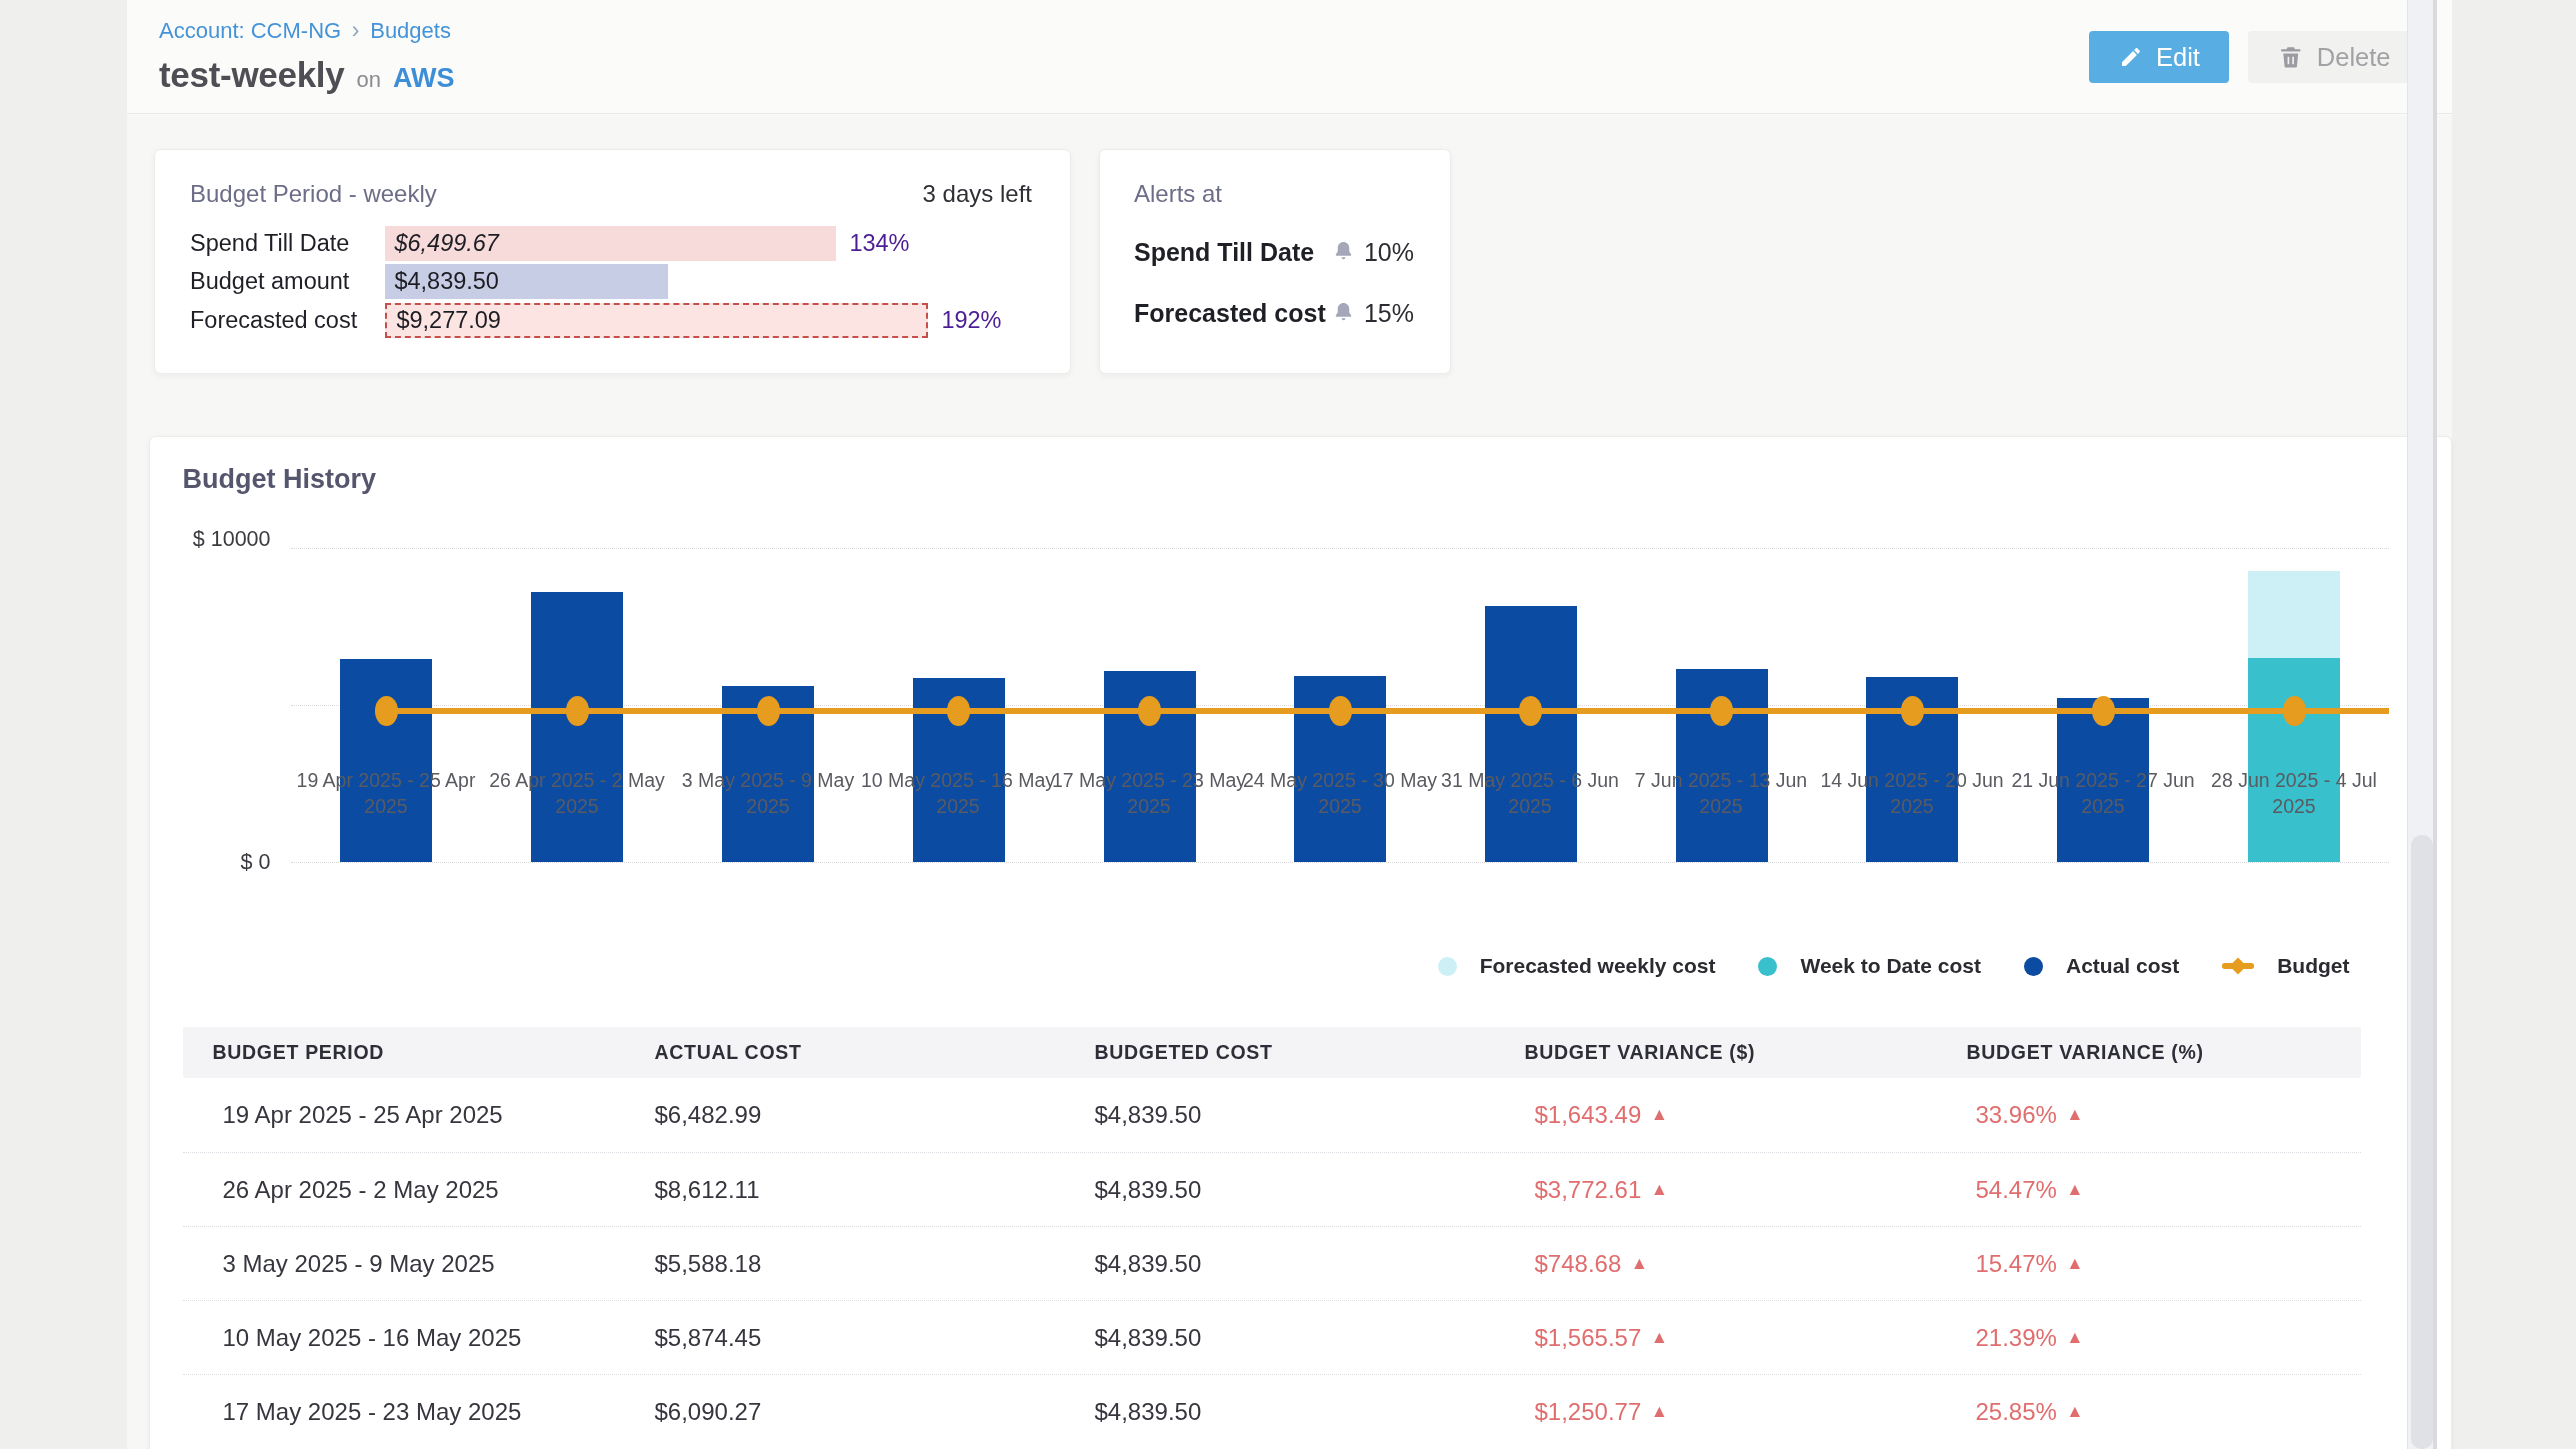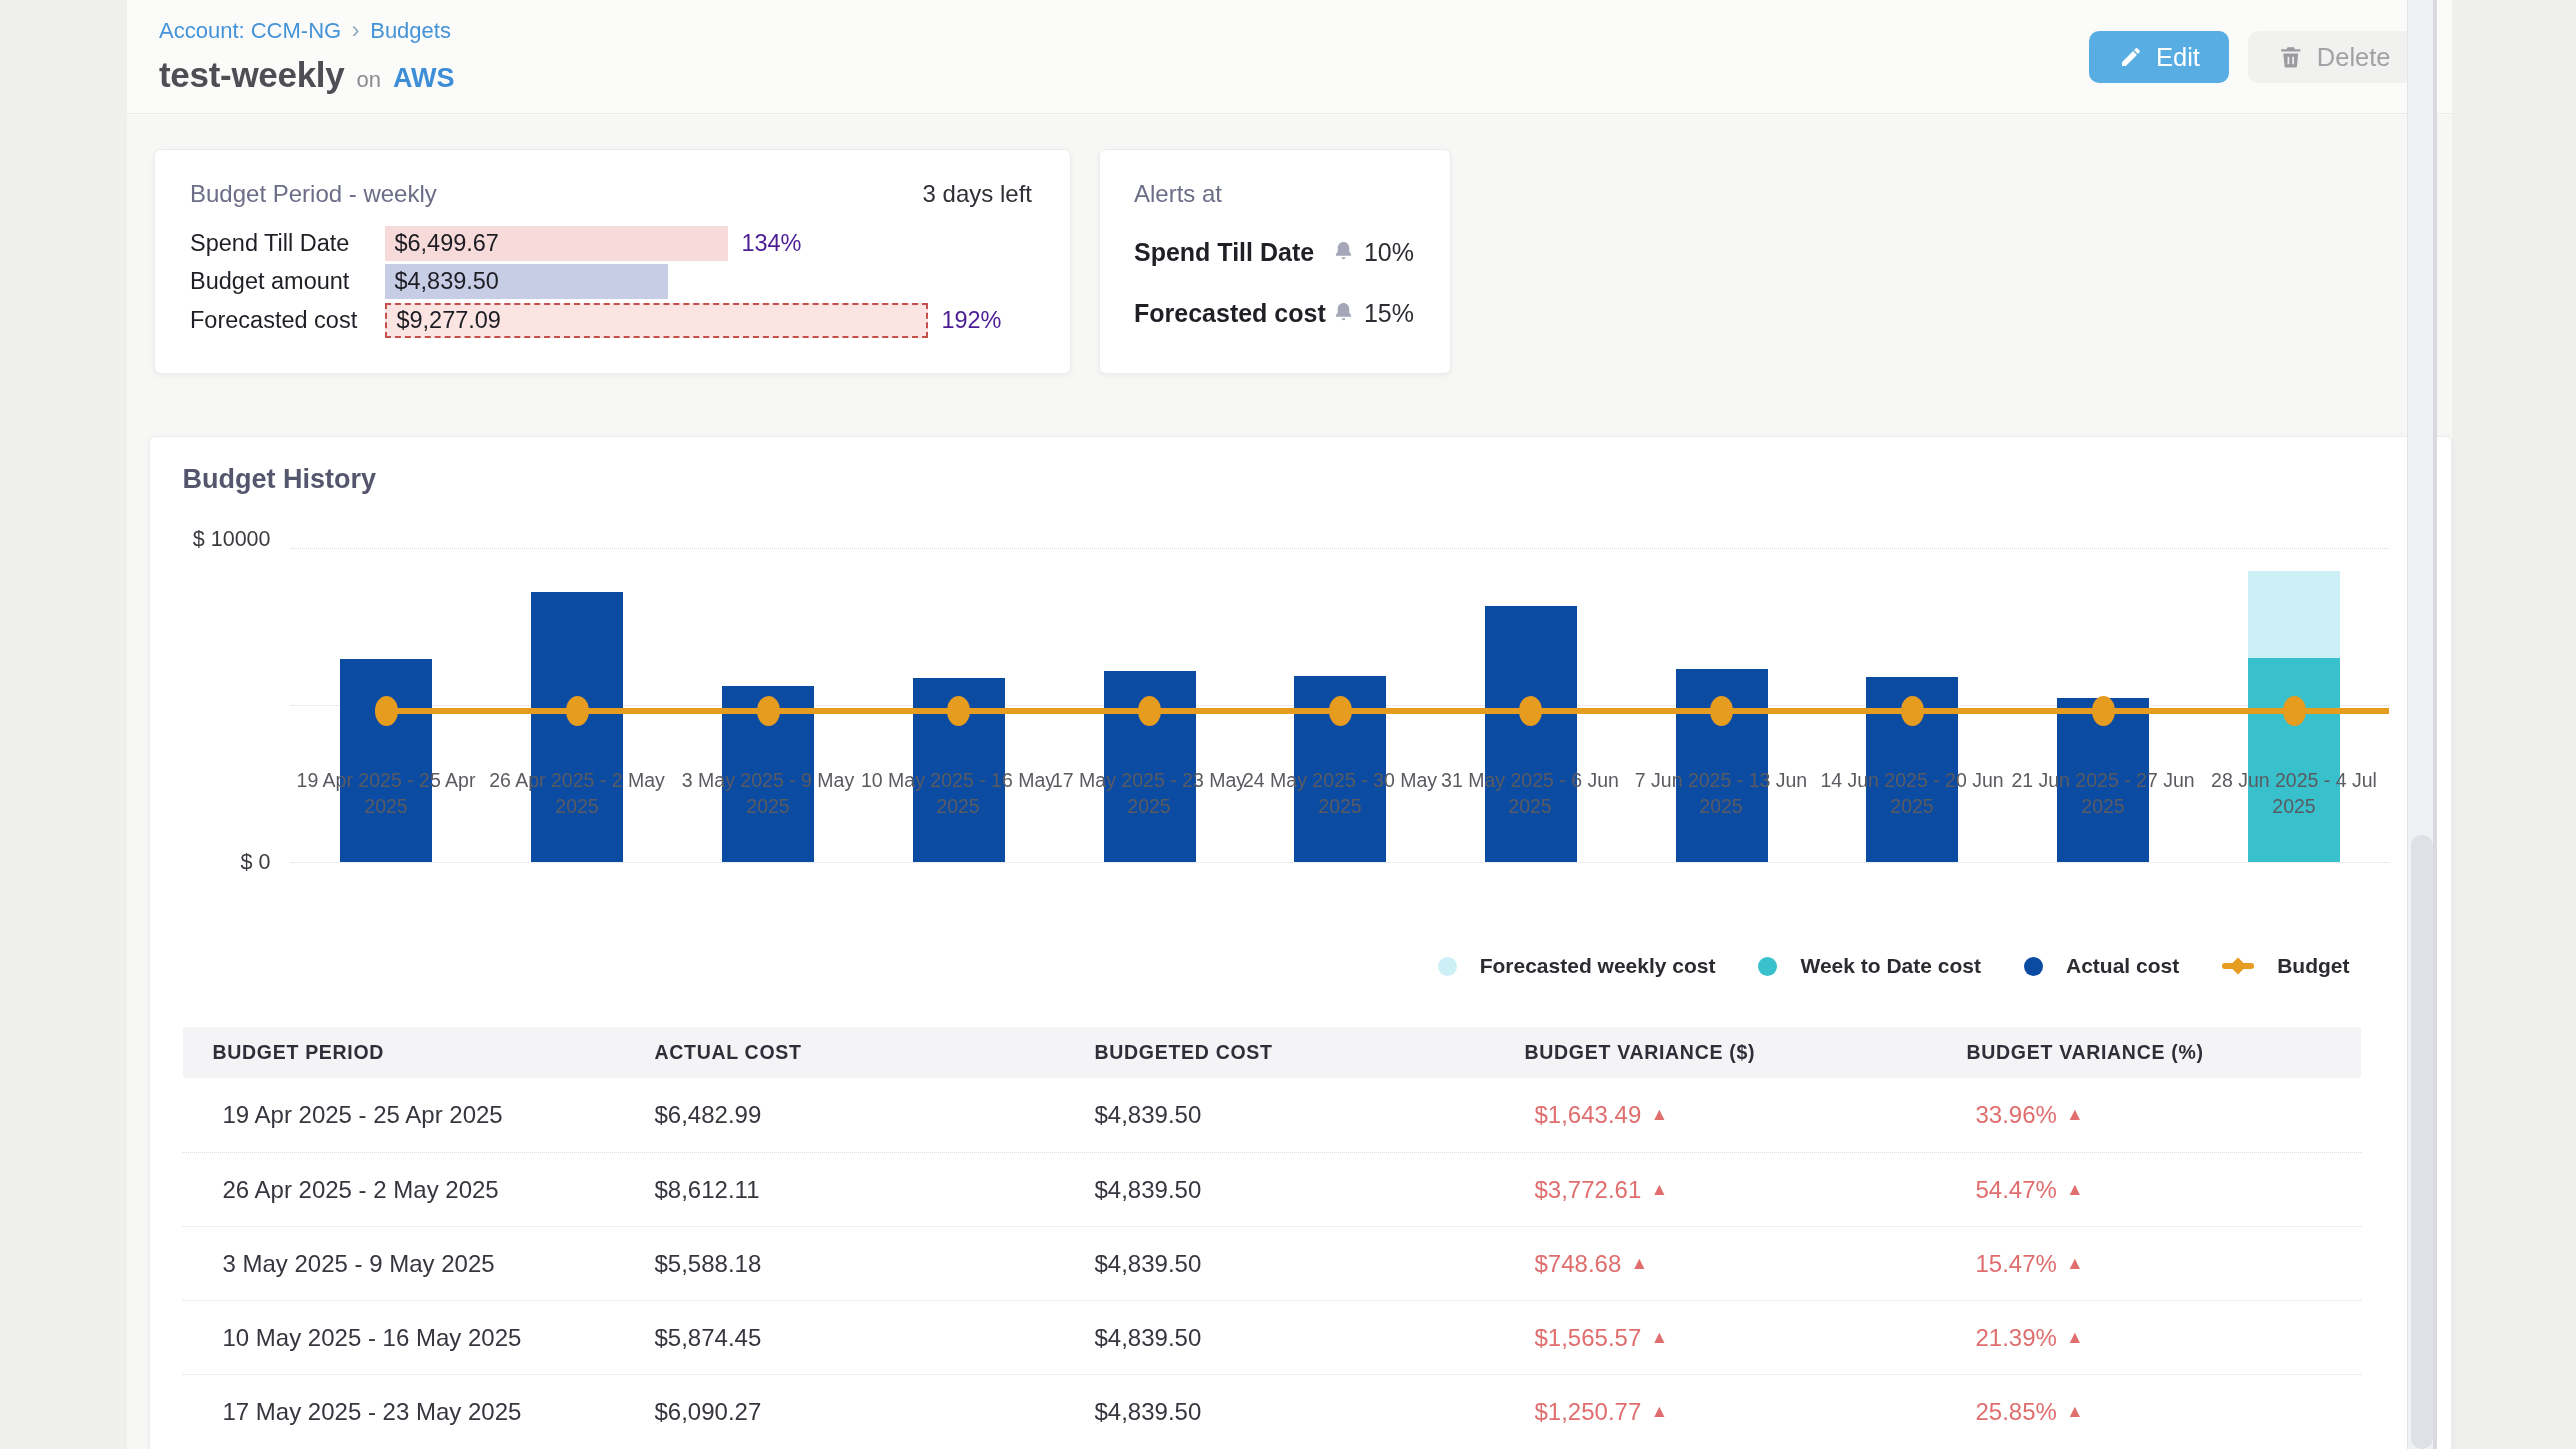--- a/index.html
+++ b/index.html
@@ -13,21 +13,21 @@
   
   .topbar { position:absolute; left:0; top:0; width:100%; height:114px; background:#fbfbf9; border-bottom:1.3px solid #e9e9e6; z-index:5; }
   .breadcrumb { position:absolute; left:32px; top:17.4px; font-size:22px; color:#4493d8; display:flex; align-items:center; gap:10.7px; }
   .breadcrumb a { color:#4493d8; text-decoration:none; cursor:pointer; }
   .crumb-sep { color:#8fa8bd; font-size:23px; }
   .title-row { position:absolute; left:32px; top:55px; display:flex; align-items:baseline; gap:12px; }
   .page-title { font-size:35px; font-weight:bold; color:#4e4e54; letter-spacing:-0.3px; }
   .on-label { font-size:22px; color:#8b8b92; }
   .cloud-label { font-size:27px; font-weight:bold; color:#3d8ed6; }
   .topbar-buttons { position:absolute; right:32px; top:31px; display:flex; gap:19px; }
-  .btn { height:52px; border:none; border-radius:10px; font-size:25.5px; display:flex; align-items:center; gap:13.4px; padding:0 29.5px; cursor:pointer; font-family:inherit; }
+  .btn { height:52px; border:none; border-radius:4px; font-size:25.5px; display:flex; align-items:center; gap:13.4px; padding:0 29.5px; cursor:pointer; font-family:inherit; }
   .btn-edit { background:#58ade2; color:#ffffff; }
   .btn-delete { background:#f1f1ef; color:#a2a2a6; }
   .btn svg { display:block; }
 
   
   .content { position:absolute; left:0; top:115px; width:100%; height:1334px; background:#f7f7f5; }
   .card { position:absolute; background:#ffffff; border:0.7px solid #ececea; border-radius:6.7px; box-shadow:0 2px 6.7px rgba(40,41,61,0.05); }
 
   
   .bp-card { left:27px; top:34px; width:917px; height:225px; }
@@ -135,21 +135,21 @@
 
     <div class="content">
 
       <div class="card bp-card">
         <div class="card-title">Budget Period - weekly</div>
         <div class="days-left">3 days left</div>
         <div class="bp-rows">
             <div class="bp-row">
               <span class="bp-label">Spend Till Date</span>
               <div class="bp-barwrap">
-                <div class="bp-bar spend" style="width: 343px;">
+                <div class="bp-bar spend" style="width: 451px; font-style: italic;">
                   <span class="bp-value">$6,499.67</span>
                 </div>
                 <span class="bp-pct">134%</span>
               </div>
             </div>
             <div class="bp-row">
               <span class="bp-label">Budget amount</span>
               <div class="bp-barwrap">
                 <div class="bp-bar budget" style="width: 283px;">
                   <span class="bp-value">$4,839.50</span>

